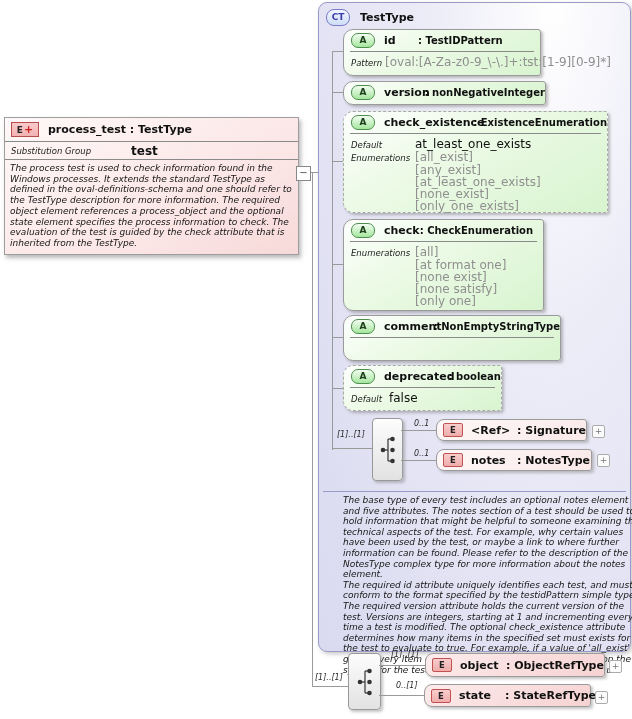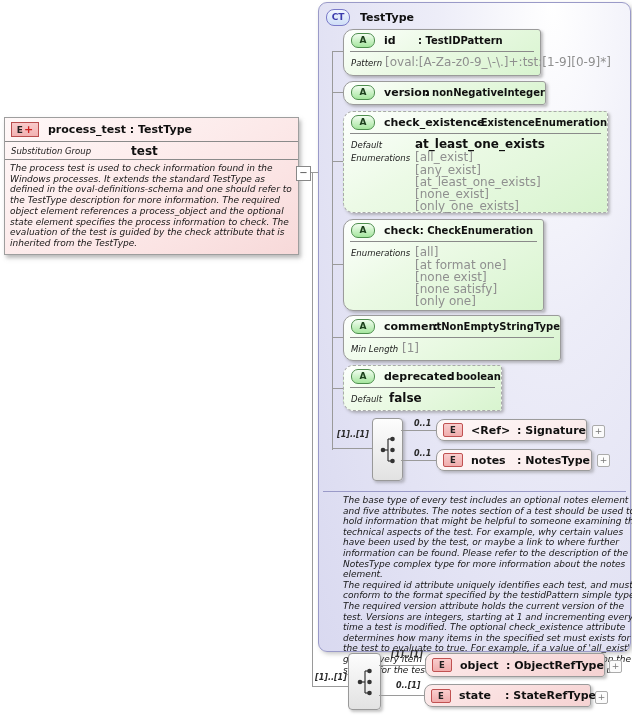--- a/index.html
+++ b/index.html
@@ -29,21 +29,21 @@
   .abadge{flex:0 0 auto;width:22px;height:13px;border:1px solid #4e8e4e;border-radius:7px;
       background:linear-gradient(#f2fdf0,#a5e69e);color:#1d401d;font-weight:bold;
       font-size:9px;text-align:center;line-height:13px;}
   .nname{font-weight:bold;font-size:11px;color:#101010;margin-left:9px;min-width:34px;white-space:pre;}
   .ntype{font-weight:bold;font-size:10px;color:#101010;white-space:pre;}
   .nsep{height:0;border-top:1px solid #8a8a8a;margin:0 6px;}
   .props{padding:4px 20px 0 7px;}
   .prow{display:flex;align-items:baseline;line-height:12px;}
   .plabel{font-style:italic;font-size:8.5px;color:#1a1a1a;flex:0 0 auto;}
   .pvalue{font-size:12px;color:#8f8f8f;white-space:pre;}
-  .pvalue.strong{color:#101010;font-weight:bold;}
+  .pvalue.strong{color:#101010;font-weight:normal;}
   .lw40{width:34px;}.lw64{width:64px;}.lw51{width:51px;}.lw38{width:38px;}
 
   
   .elembox{position:absolute;height:22px;border:1px solid #9b9b9b;border-radius:8px 3px 3px 8px;
       display:flex;align-items:center;padding-left:6px;
       background:linear-gradient(150deg,#fef8f8,#fae9e9);
       box-shadow:2px 2px 3px rgba(110,110,110,.4);box-sizing:border-box;}
   .strongpink{background:linear-gradient(150deg,#fdecec 0%,#f9dcdc 60%,#f5d2d2 100%);}
   .ebadge{flex:0 0 auto;width:18px;height:12px;border:1px solid #c05151;border-radius:2px;
       background:linear-gradient(#f9cdcd,#f0acac);color:#222;font-weight:bold;
@@ -53,21 +53,21 @@
 
   .plusbox{position:absolute;width:11px;height:11px;border:1px solid #ababab;border-radius:2px;
       background:#fbfbfb;color:#7a7a7a;font-size:9px;line-height:10px;text-align:center;}
 
   
   .groupbox{position:absolute;border:1px solid #999;border-radius:4px;
       background:linear-gradient(#fdfdfd,#e2e2e2);
       box-shadow:2px 2px 3px rgba(110,110,110,.4);
       display:flex;align-items:center;justify-content:center;}
 
-  .occurs{position:absolute;font-style:italic;font-size:8px;font-weight:bold;
+  .occurs{position:absolute;font-style:italic;font-size:8px;font-weight:normal;
       color:#2a2a2a;white-space:nowrap;}
 
   
   .ann-sep{position:absolute;left:4px;right:4px;top:488px;border-top:1px solid #9a9ac8;}
   .annotation{position:absolute;left:24px;top:492px;width:299px;
       font-style:italic;font-size:9px;line-height:10.6px;color:#161616;}
 
   
   .ptbox{position:absolute;left:4px;top:117px;width:293px;border:1px solid #9e9e9e;
       background:linear-gradient(150deg,#fff8f8 0%,#fbe4e4 70%,#f7d9d9 100%);
@@ -198,26 +198,20 @@
       </div>
     </div>
 
     <div class="attrbox" style="left:24px;top:312px;width:216px;height:44px;">
       <div class="nodehead">
         <span class="abadge">A</span>
         <span class="nname" style="min-width:0;">comment</span>
         <span class="ntype">: NonEmptyStringType</span>
       </div>
       <div class="nsep"></div>
-      <div class="props">
-        <div class="prow">
-            <span class="plabel lw51">Min Length</span>
-            <span class="pvalue">[1]</span>
-          </div>
-      </div>
     </div>
 
     <div class="attrbox dashedbox" style="left:24px;top:362px;width:157px;height:44px;">
       <div class="nodehead">
         <span class="abadge">A</span>
         <span class="nname" style="min-width:0;">deprecated</span>
         <span class="ntype">: boolean</span>
       </div>
       <div class="nsep"></div>
       <div class="props">

